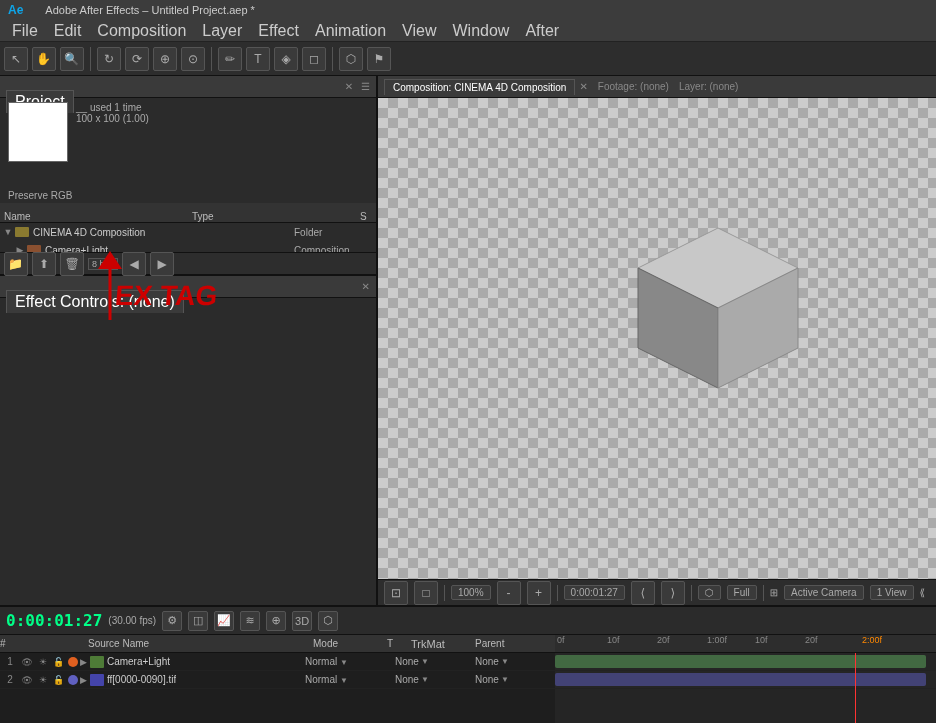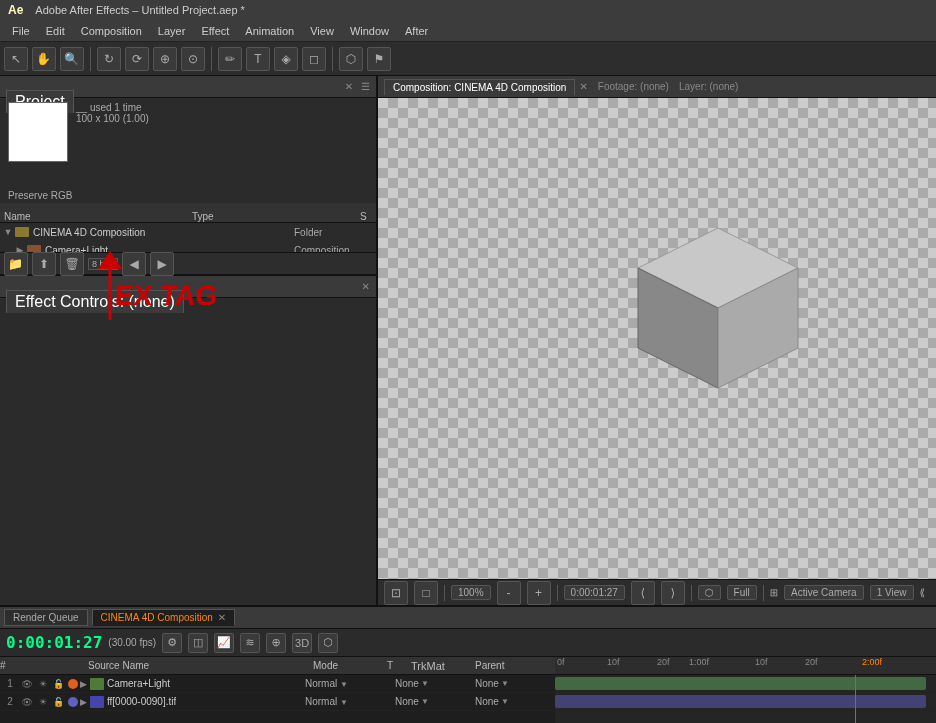--- a/index.html
+++ b/index.html
@@ -1,24 +1,24 @@
 <!DOCTYPE html>
 <html><head>
   <meta charset="utf-8">
   <style>
     * { margin: 0; padding: 0; box-sizing: border-box; }
     body { width: 936px; height: 723px; background: #1a1a1a; font-family: Arial, sans-serif; font-size: 11px; color: #cccccc; overflow: hidden; }
 
     
     #title-bar { background: #3c3c3c; height: 20px; display: flex; align-items: center; padding: 0 8px; font-size: 11px; color: #cccccc; }
-    #title-bar .ae-logo { color: #fef9c3; font-weight: bold; margin-right: 12px; font-size: 12px; }
+    #title-bar .ae-logo { color: #0ea5e9; font-weight: bold; margin-right: 22px; font-size: 12px; }
 
     
     #menu-bar { background: #3c3c3c; height: 22px; display: flex; align-items: center; padding: 0 4px; border-bottom: 1px solid #222; }
-    #menu-bar span { padding: 0 8px; font-size: 11px; cursor: pointer; color: #cccccc; }
+    #menu-bar span { padding: 0 8px; font-size: 16px; cursor: pointer; color: #cccccc; }
 
     
     #toolbar { background: #2d2d2d; height: 34px; display: flex; align-items: center; padding: 0 4px; border-bottom: 1px solid #111; gap: 4px; }
     .tool-btn { width: 24px; height: 24px; background: #3a3a3a; border: 1px solid #555; border-radius: 2px; display: flex; align-items: center; justify-content: center; cursor: pointer; font-size: 12px; color: #aaa; }
     .tool-sep { width: 1px; height: 24px; background: #555; margin: 0 2px; }
 
     
     #main { display: flex; width: 936px; height: calc(723px - 20px - 22px - 34px - 118px); }
 
     
@@ -312,27 +312,20 @@
       <div class="vc-item">1 View</div>
       <div style="font-size:10px;color:#aaa;">⟪</div>
     </div>
 
   </div>
 
 </div>
 
 <div id="bottom-section">
 
-  <div id="timeline-tabs">
-    <div class="tl-tab">Render Queue</div>
-    <div class="tl-tab active">
-      <span>CINEMA 4D Composition</span>
-      <span class="tl-close">✕</span>
-    </div>
-  </div>
 
   <div id="tl-controls">
     <div id="timecode">0:00:01:27</div>
     <div id="fps-display">(30.00 fps)</div>
     <div class="tl-btn">⚙</div>
     <div class="tl-btn">◫</div>
     <div class="tl-btn">📈</div>
     <div class="tl-btn">≋</div>
     <div class="tl-btn">⊕</div>
     <div class="tl-btn">3D</div>
@@ -350,21 +343,21 @@
         <span style="width:20px;font-size:10px;color:#bbb;flex-shrink:0;">T</span>
         <span style="width:60px;font-size:11px;color:#bbb;flex-shrink:0;">TrkMat</span>
         <span style="width:80px;font-size:10px;color:#bbb;flex-shrink:0;">Parent</span>
       </div>
       <div class="tl-col-right">
 
         <div id="tl-ruler">
           <span style="position:absolute;left:2px;font-size:9px;color:#888;">0f</span>
           <span style="position:absolute;left:52px;font-size:9px;color:#888;">10f</span>
           <span style="position:absolute;left:102px;font-size:9px;color:#888;">20f</span>
-          <span style="position:absolute;left:134px;font-size:9px;color:#888;">1:00f</span>
+          <span style="position:absolute;left:152px;font-size:9px;color:#888;">1:00f</span>
           <span style="position:absolute;left:200px;font-size:9px;color:#888;">10f</span>
           <span style="position:absolute;left:250px;font-size:9px;color:#888;">20f</span>
           <span style="position:absolute;left:307px;font-size:9px;color:#ff8800;">2:00f</span>
         </div>
       </div>
     </div>
 
     <div id="tl-rows">
       <div id="tl-left-pane">
 

